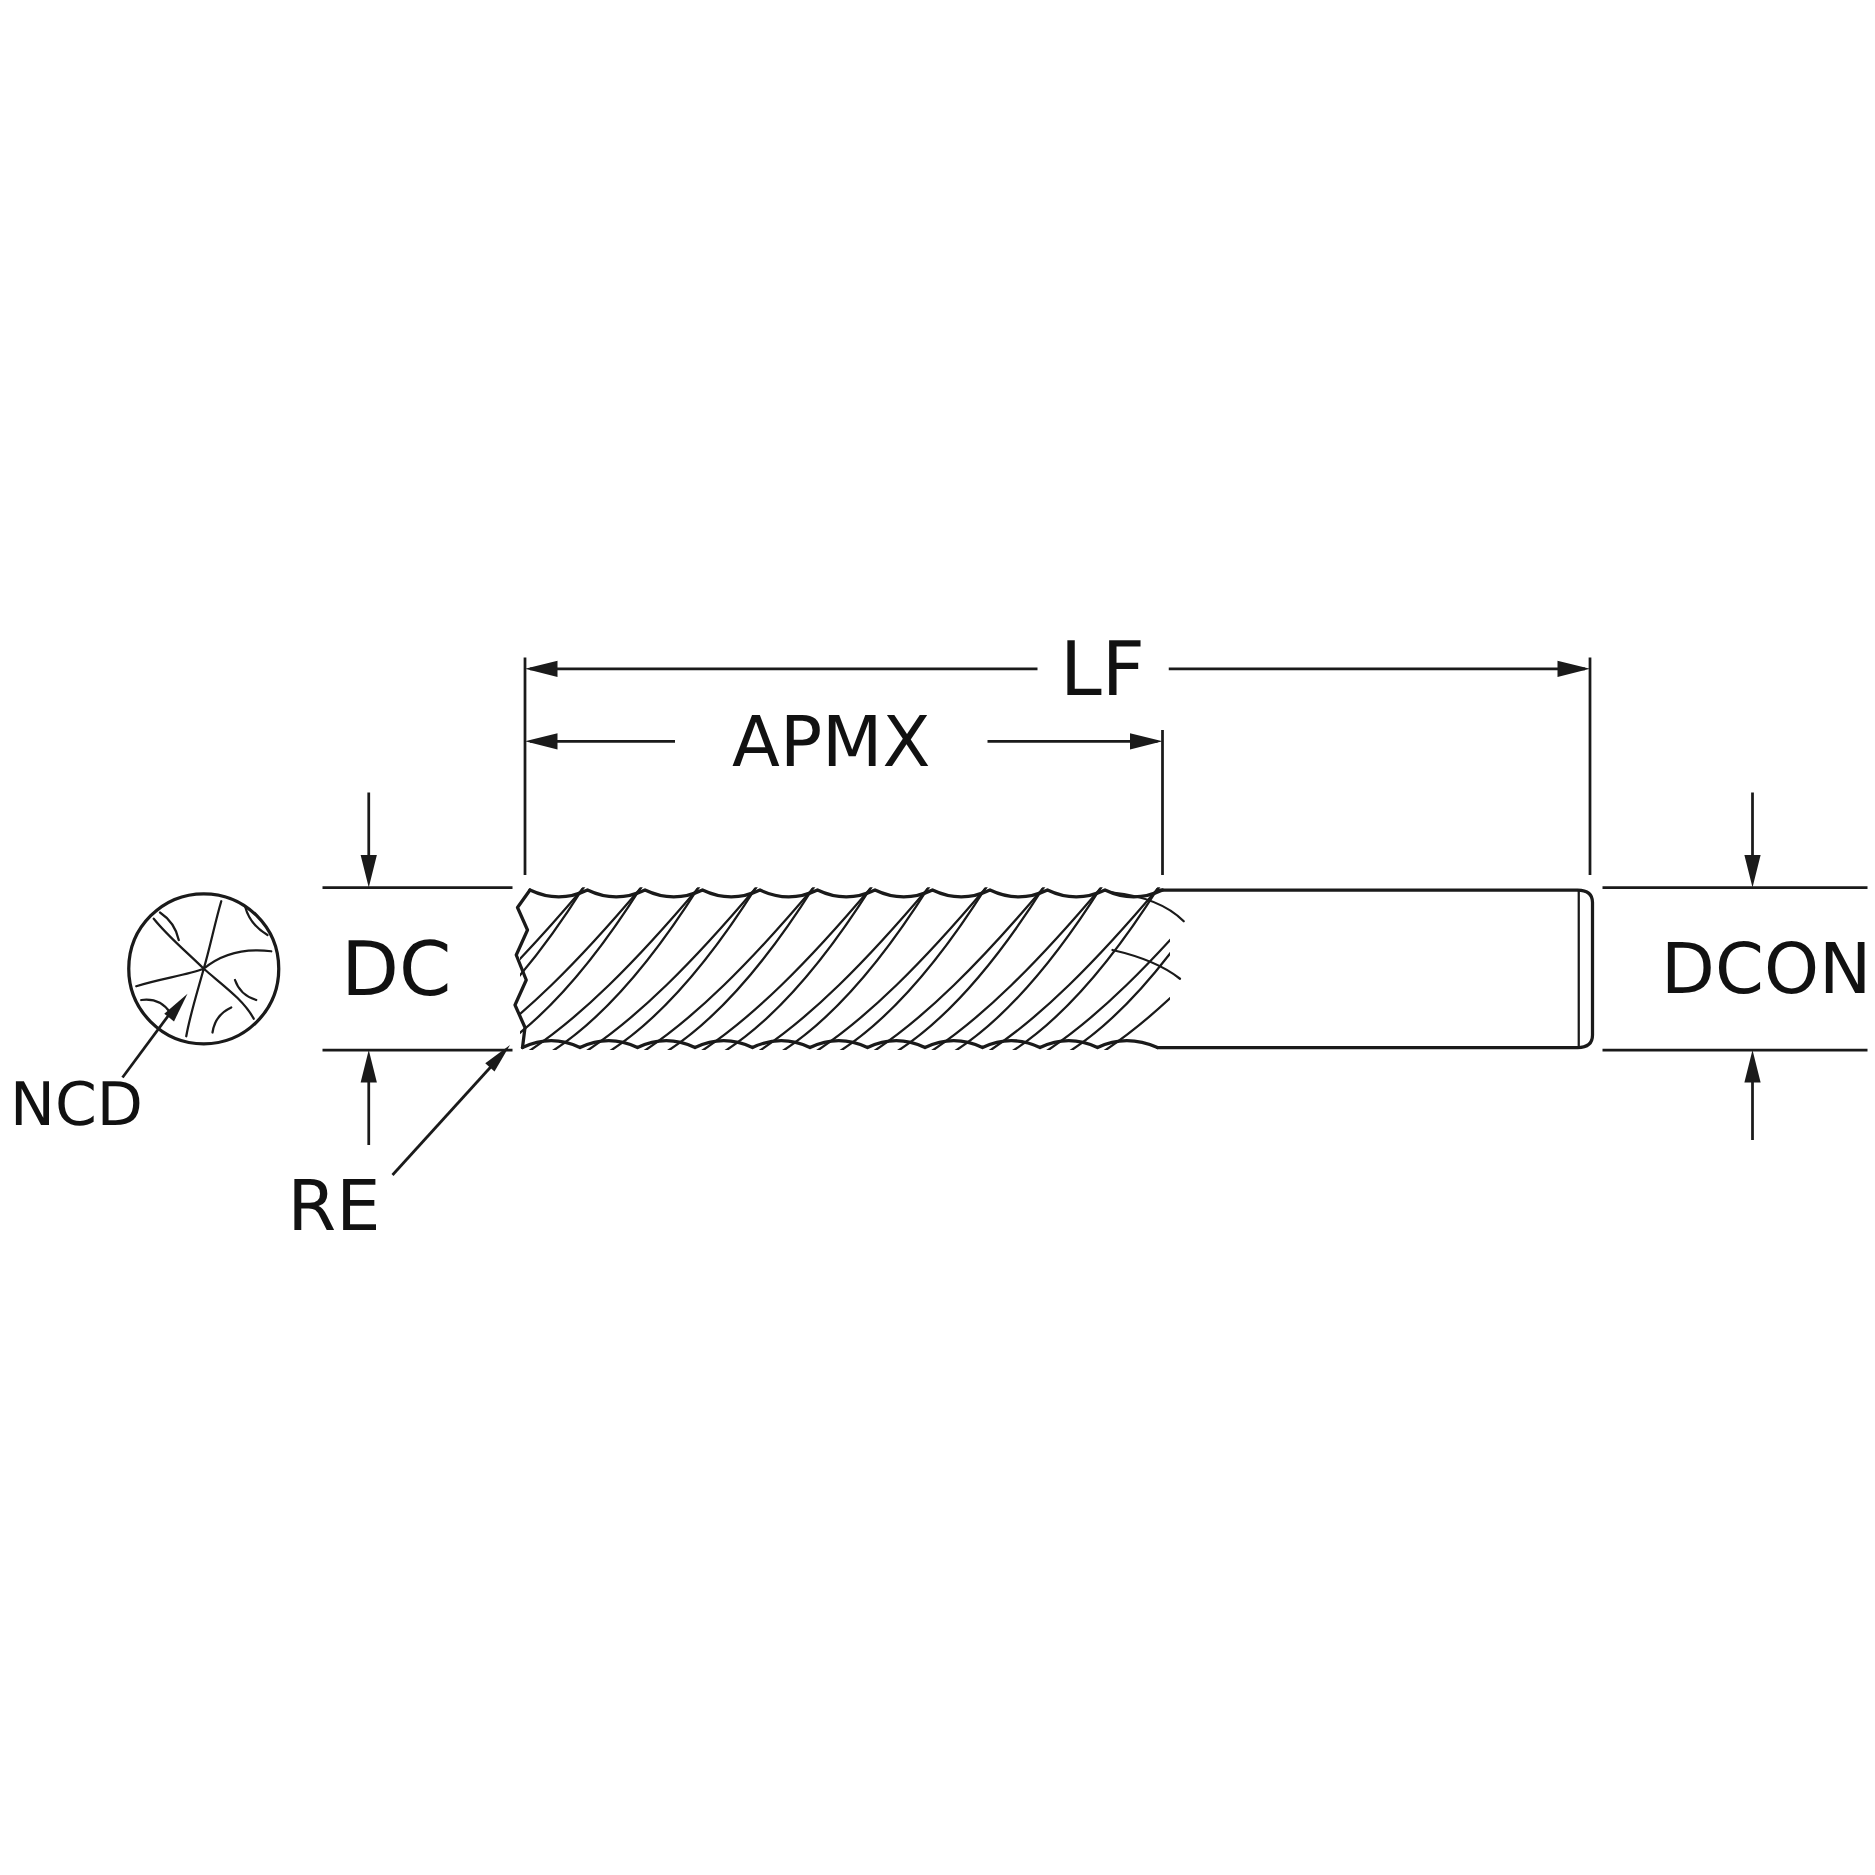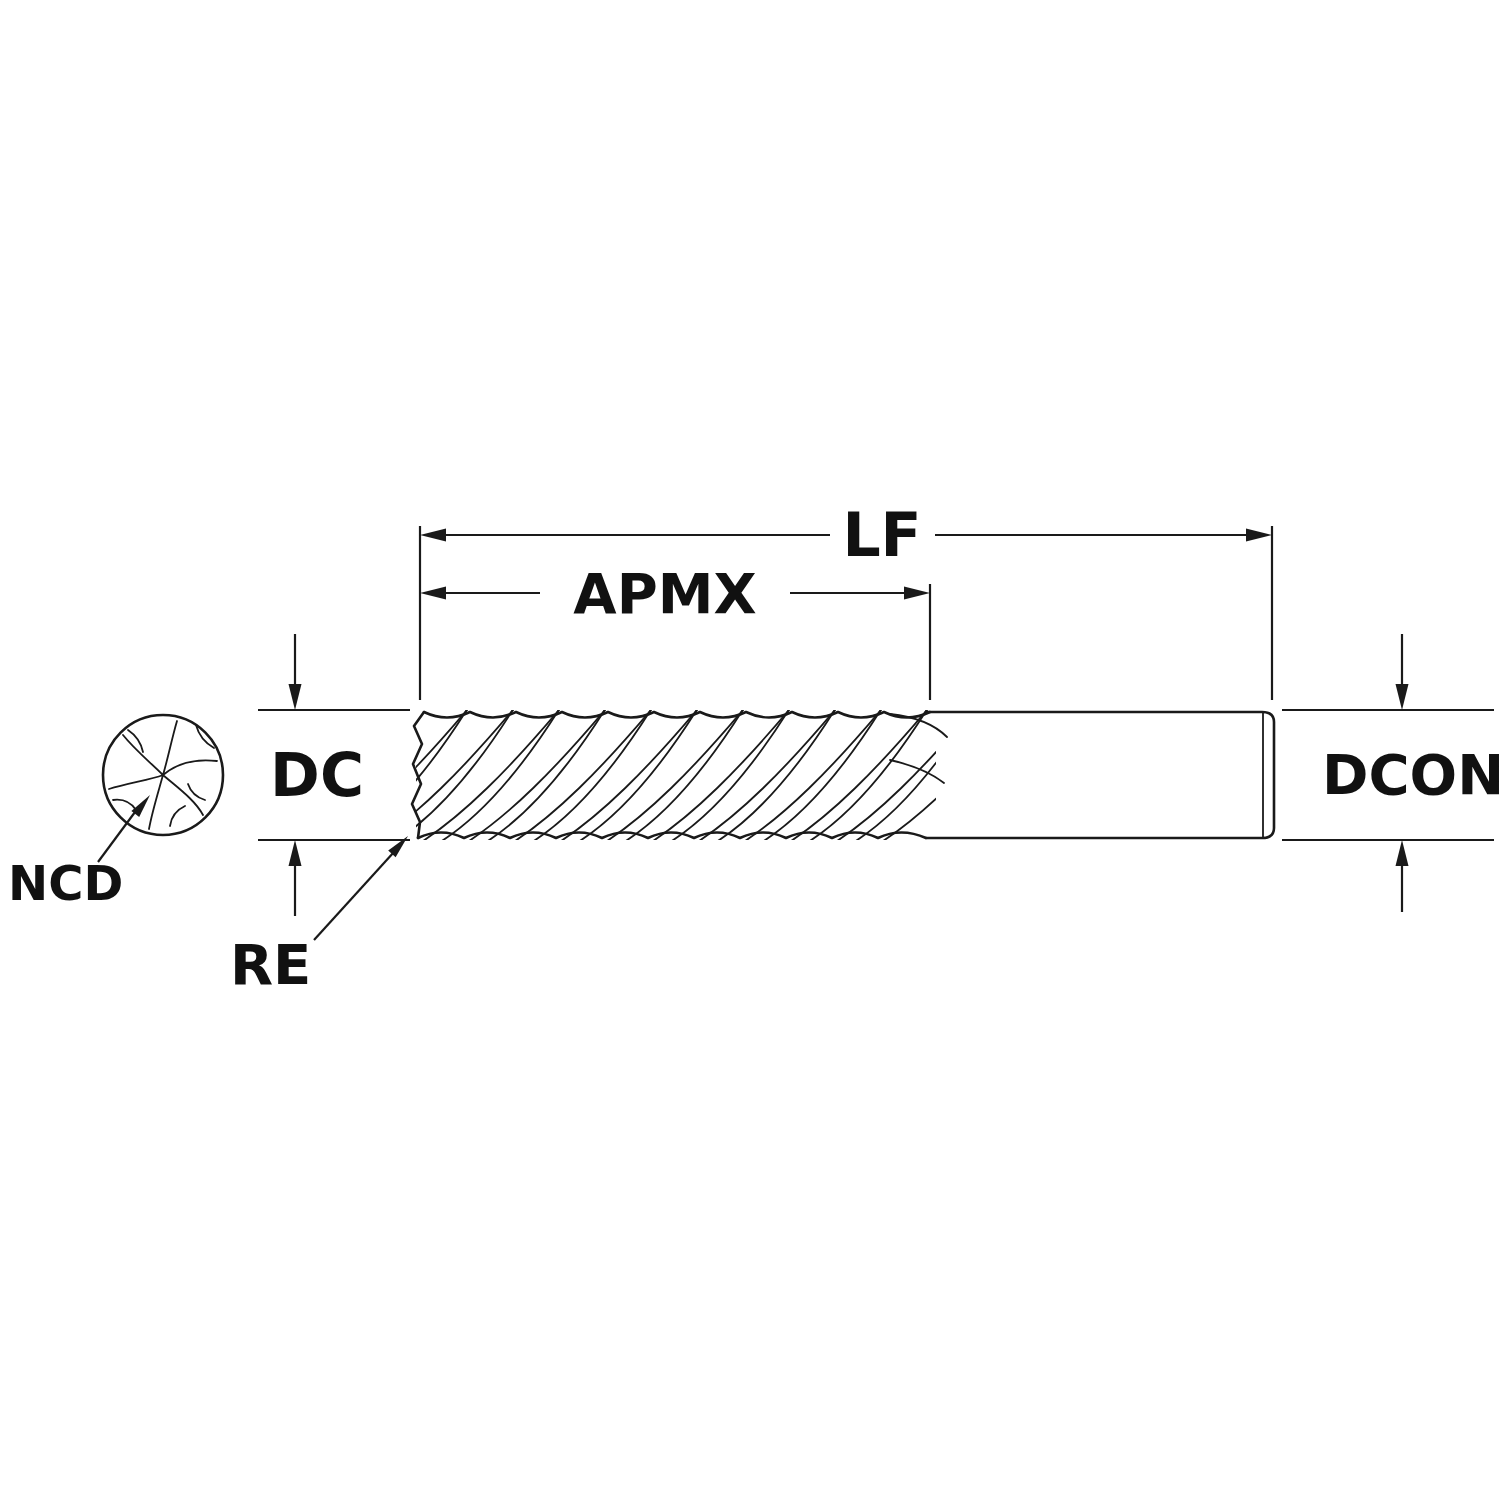--- a/index.html
+++ b/index.html
@@ -6,21 +6,20 @@
     margin: 0;
     padding: 0;
     background: #ffffff;
   }
   .canvas {
     width: 1500px;
     height: 1248px;
     background: #ffffff;
     position: relative;
     font-family: "DejaVu Sans", "Liberation Sans", sans-serif;
-    font-weight: bold;
   }
   svg { display: block; }
   .obj-line {
     fill: none;
     stroke: #1a1a1a;
     stroke-width: 2.6;
     stroke-linecap: round;
     stroke-linejoin: round;
   }
   .thin-line {

